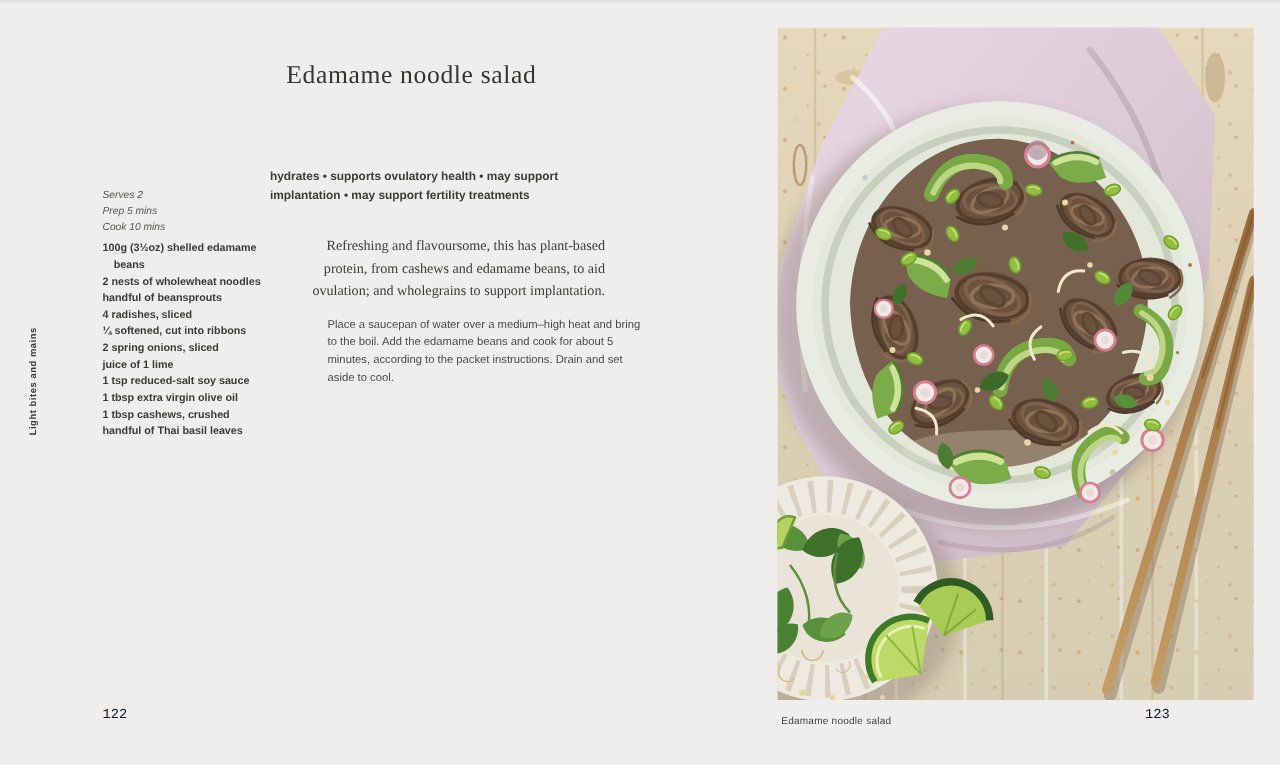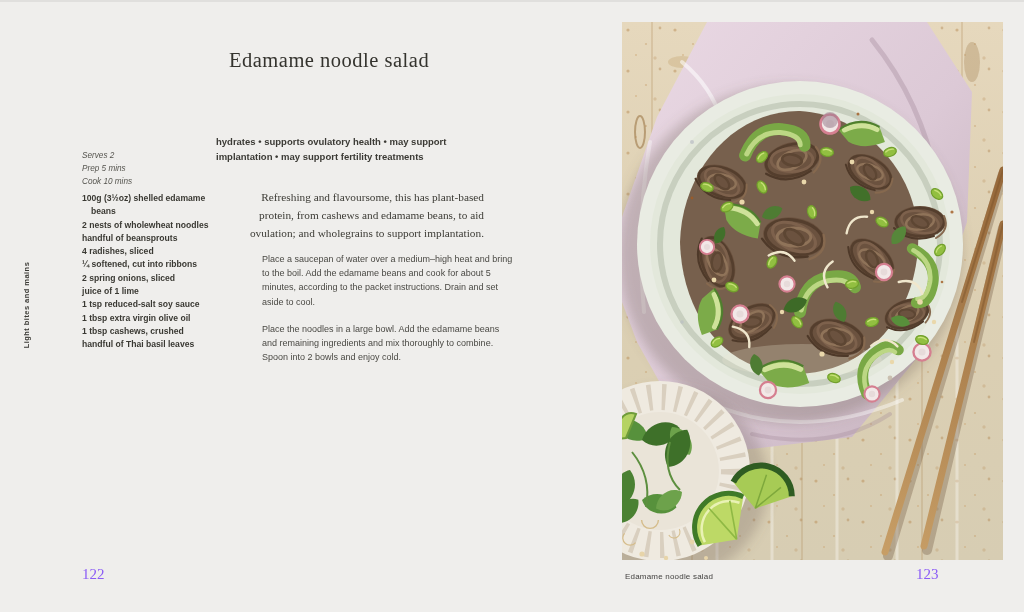--- a/index.html
+++ b/index.html
@@ -24,21 +24,21 @@
   .meta{left:82px;top:149px;font-style:italic;font-size:8.2px;line-height:13.2px;color:#56554f;}
   
   .ingredients{left:82px;top:192px;width:150px;font-size:8.6px;font-weight:bold;line-height:13.3px;color:#3a3933;}
   .ingredients .ing{padding-left:9px;text-indent:-9px;}
   
   .benefits{left:216px;top:134px;width:254px;font-size:9.5px;font-weight:bold;line-height:15px;color:#3b3a35;}
   .intro{left:230px;top:188px;width:254px;font-family:"Liberation Serif",serif;font-size:11.3px;line-height:18px;color:#3c3b35;text-align:right;}
   .method{left:230px;top:252px;width:254px;font-size:9px;line-height:14.2px;color:#4a4944;margin-left:32px;}
   .method p{margin:0 0 13px 0;}
   
-  .folio{font-family:Liberation Serif, serif;font-size:15px;color:#8b5cf6;}
+  .folio{font-family:Liberation Mono, monospace;font-size:11px;color:#0f172a;}
   .folio-left{left:82px;top:566px;}
   .folio-right{left:916px;top:566px;text-align:center;}
   .running-footer{left:625px;top:572px;font-size:8px;letter-spacing:.2px;color:#434240;}
   
   .photo{left:622px;top:22px;width:381px;height:538px;}
   .photo svg{display:block;}
 </style>
 </head>
 <body>
 
@@ -65,21 +65,20 @@
   <div class="ing">1 tbsp cashews, crushed</div>
   <div class="ing">handful of Thai basil leaves</div>
 </div>
 
 <div class="abs benefits">hydrates • supports ovulatory health • may support implantation • may support fertility treatments</div>
 
 <div class="abs intro">Refreshing and flavoursome, this has plant-based protein, from cashews and edamame beans, to aid ovulation; and wholegrains to support implantation.</div>
 
 <div class="abs method">
   <p>Place a saucepan of water over a medium–high heat and bring to the boil. Add the edamame beans and cook for about 5 minutes, according to the packet instructions. Drain and set aside to cool.</p>
-  <p>Place the noodles in a large bowl. Add the edamame beans and remaining ingredients and mix thoroughly to combine. Spoon into 2 bowls and enjoy cold.</p>
 </div>
 
 <div class="abs folio folio-left">122</div>
 <div class="abs running-footer">Edamame noodle salad</div>
 <div class="abs folio folio-right">123</div>
 
 <div class="abs photo">
 <svg width="381" height="538" viewBox="0 0 381 538" xmlns="http://www.w3.org/2000/svg">
   <defs>
     <linearGradient id="woodG" x1="0" y1="0" x2="0" y2="1">

